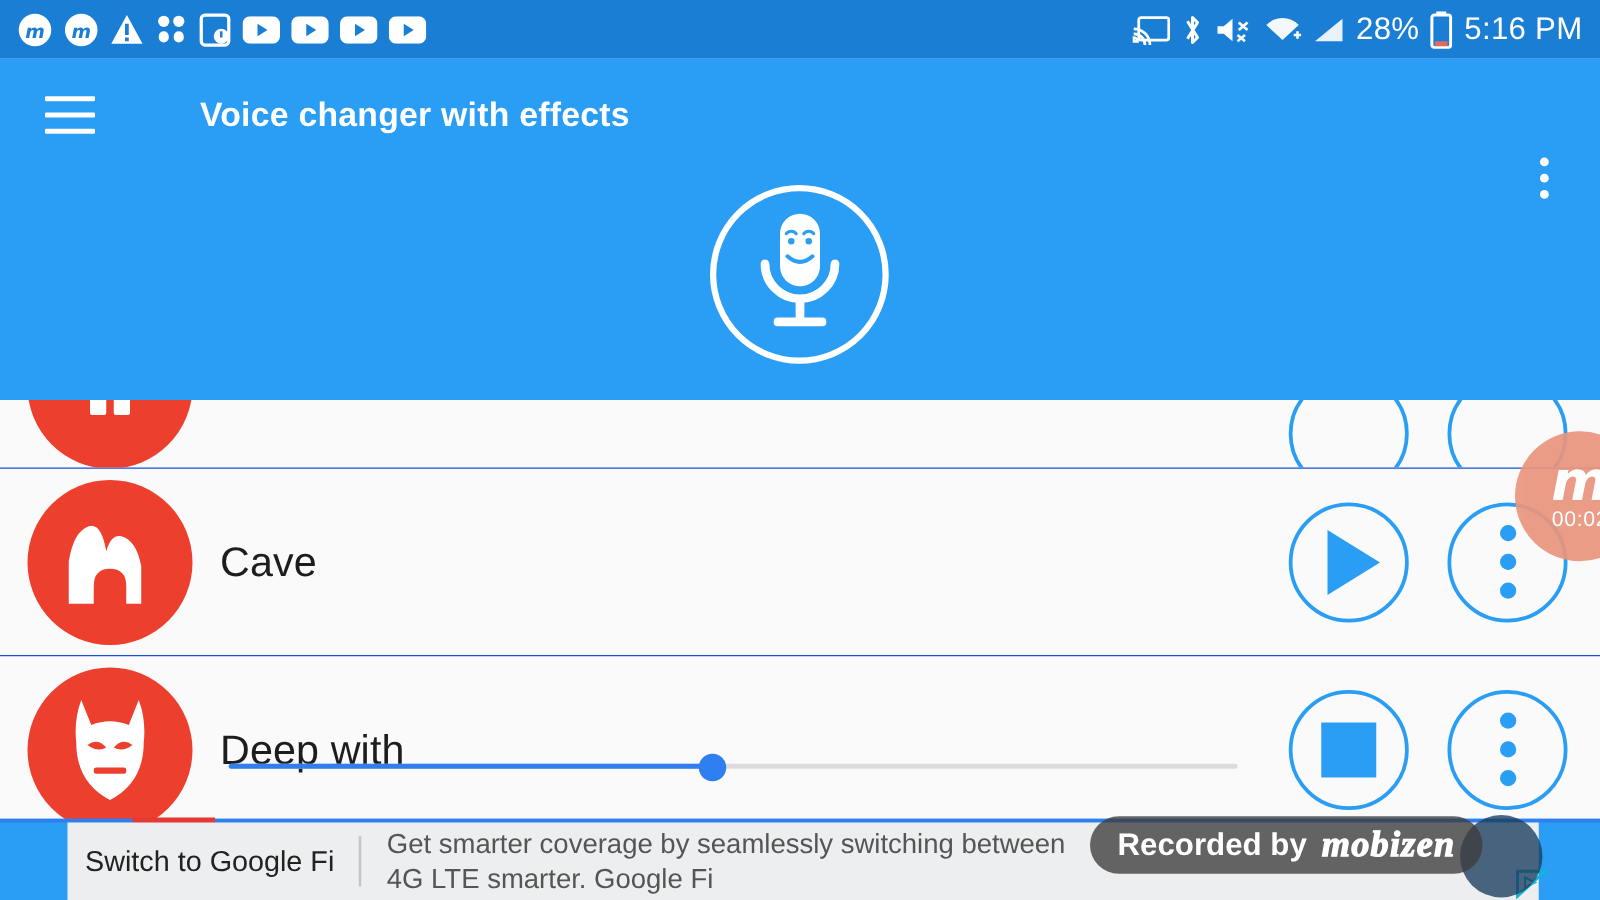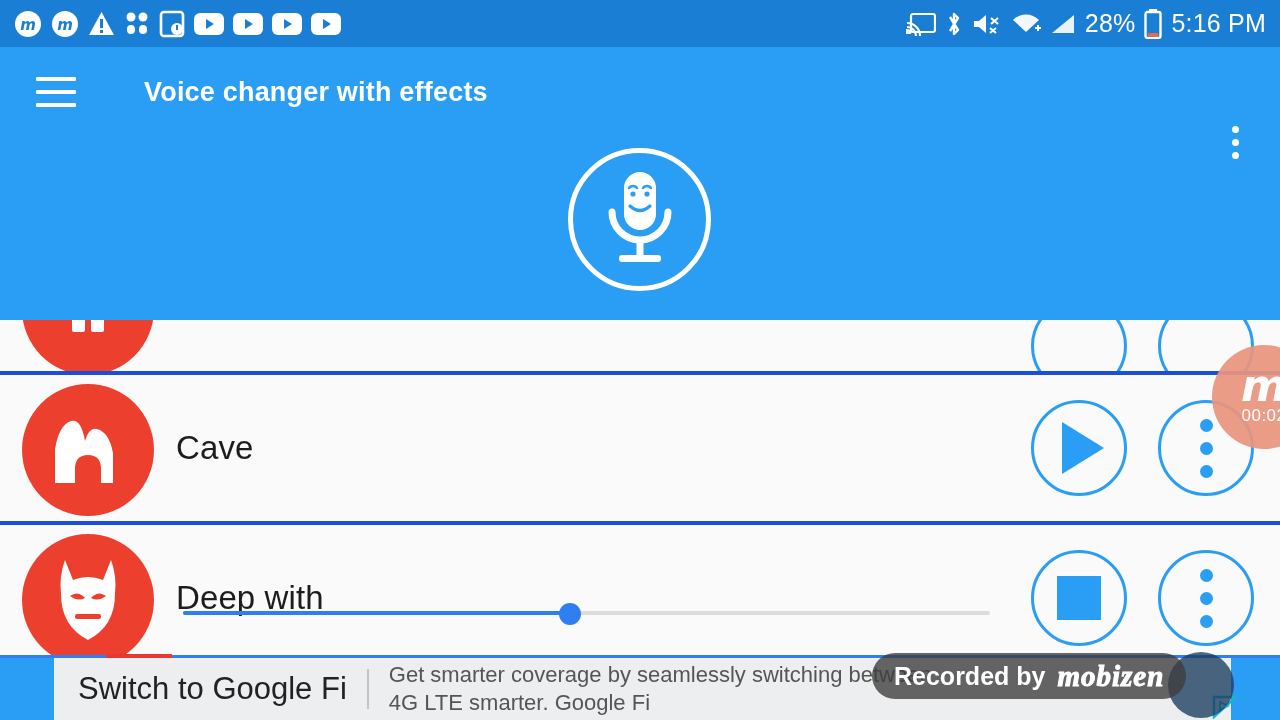--- a/index.html
+++ b/index.html
@@ -33,21 +33,21 @@
   }
   .appbar-top { position: relative; height: 100px; }
   .hamburger {
     position: absolute; left: 36px; top: 30px;
     width: 40px; height: 30px;
     display: flex; flex-direction: column; justify-content: space-between;
     cursor: pointer;
   }
   .hamburger span { display: block; height: 4px; background: #fff; border-radius: 1px; }
   .appbar-title {
-    position: absolute; left: 144px; top: 30px;
+    position: absolute; left: 160px; top: 30px;
     font-size: 27px; font-weight: bold; color: #ffffff;
     letter-spacing: .2px;
   }
   .overflow-top {
     position: absolute; right: 30px; top: 72px;
     width: 30px; height: 46px;
     display: flex; flex-direction: column; align-items: center; justify-content: center; gap: 6px;
     cursor: pointer;
   }
   .overflow-top i { width: 7px; height: 7px; border-radius: 50%; background: #fff; display: block; }
@@ -56,21 +56,21 @@
     position: absolute; left: 568px; top: 101px;
     width: 143px; height: 143px;
     border: 5px solid #ffffff; border-radius: 50%;
     display: flex; align-items: center; justify-content: center;
   }
 
   
   .list { position: absolute; top: 320px; left: 0; width: 1280px; height: 400px; background: #fafafa; }
   .row {
     position: relative; width: 1280px;
-    border-bottom: 4px solid #1d4ed8;
+    border-bottom: 1px solid #1d4ed8;
     display: flex; align-items: center;
   }
   .row.partial { height: 55px; overflow: hidden; align-items: flex-start; }
   .row.full { height: 150px; }
   .avatar {
     position: absolute; left: 22px;
     width: 132px; height: 132px; border-radius: 50%;
     background: #ed3f2e;
     display: flex; align-items: center; justify-content: center;
   }
@@ -108,21 +108,21 @@
     position: absolute; left: 0; bottom: 0;
     width: 1280px; height: 65px;
     background: #2a9df4;
     border-top: 3px solid #2f7ff0;
   }
   .ad-inner {
     position: absolute; left: 54px; top: 0; width: 1177px; height: 62px;
     background: #eceeef;
     display: flex; align-items: center;
   }
-  .ad-head { font-size: 31px; color: #222; padding-left: 24px; white-space: nowrap; }
+  .ad-head { font-size: 23px; color: #222; padding-left: 14px; white-space: nowrap; }
   .ad-sep { width: 2px; height: 40px; background: #c2c4c5; margin: 0 20px; }
   .ad-body { font-size: 22px; color: #555; line-height: 28px; white-space: nowrap; }
   .adchoices {
     position: absolute; right: 40px; bottom: 0;
     width: 30px; height: 26px;
     display: flex; align-items: center; justify-content: center;
   }
   .ad-redtab { position: absolute; left: 106px; top: -4px; width: 66px; height: 5px; background: #e53935; }
 
   

